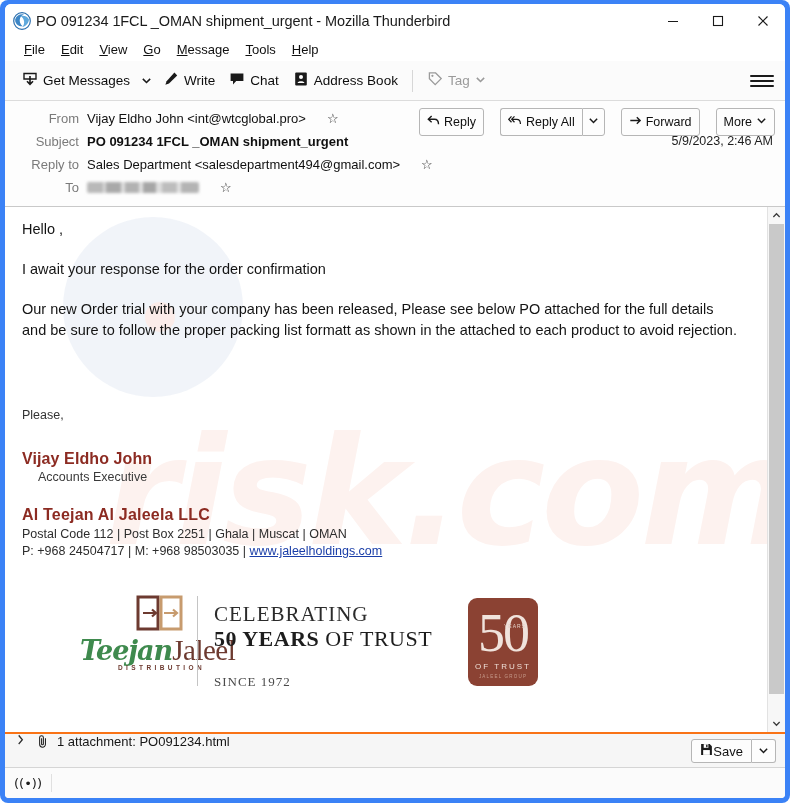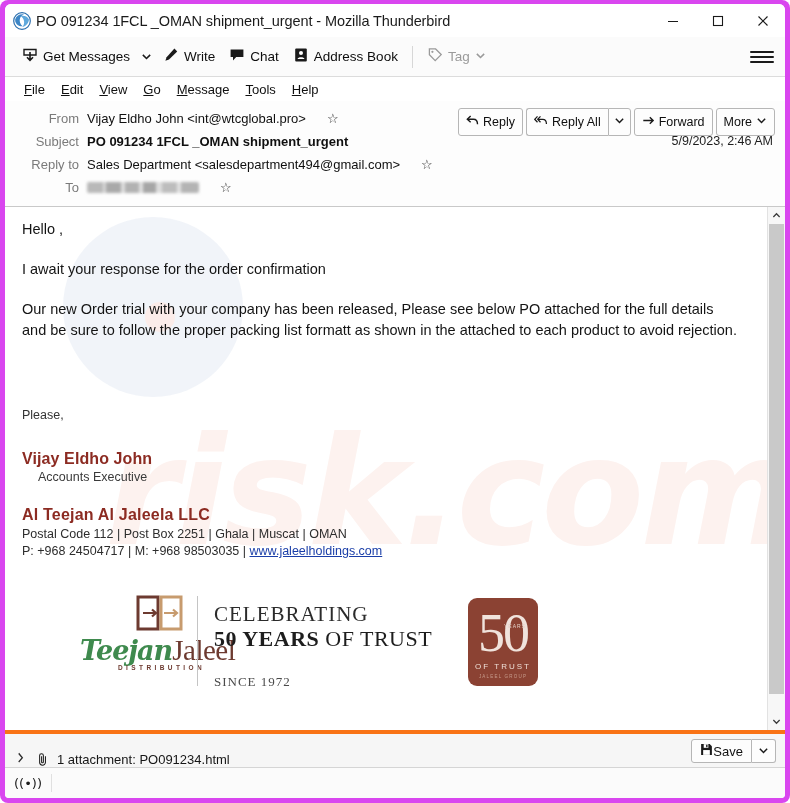--- a/index.html
+++ b/index.html
@@ -12,21 +12,21 @@
     -webkit-font-smoothing: antialiased;
     overflow: hidden;
   }
 
   
   #window {
     position: absolute;
     left: 0; top: 0;
     width: 790px; height: 803px;
     box-sizing: border-box;
-    background: #d946ef;
+    background: #3b82f6;
     padding: 4px 5px 5px 5px;
     border-radius: 8px;
   }
   #window-inner {
     position: relative;
     width: 100%; height: 100%;
     background: #ffffff;
     border-radius: 6px 6px 4px 4px;
     overflow: hidden;
     display: flex;
@@ -177,21 +177,21 @@
     filter: blur(1.6px);
     border-radius: 2px;
     vertical-align: middle;
     font-size: 0;
   }
   #reply-group {
     position: absolute;
     right: 10px; top: 7px;
     display: flex;
     align-items: center;
-    gap: 3px;
+    gap: 16px;
   }
   .rbtn {
     border: 1px solid #b6b6b6;
     background: #fdfdfd;
     border-radius: 3px;
     font-size: 12.5px;
     color: #0f0f0f;
     display: flex;
     align-items: center;
     gap: 4px;
@@ -415,23 +415,23 @@
     top: 17px; height: 470px;
     background: #c9c9c9;
     cursor: default;
   }
 
   
   #attachbar {
     flex: 0 0 33px;
     height: 33px;
     background: #f6f6f6;
-    border-top: 4px solid #f97316;
-    display: flex;
-    align-items: flex-end;
+    border-top: 2px solid #f97316;
+    display: flex;
+    align-items: flex-start;
     padding: 0 7px 0 11px;
     position: relative;
   }
   #attach-expand {
     font-size: 13px; color: #2d2d2d; cursor: default;
     margin-right: 11px;
     transform: scaleY(1.2);
   }
   #attach-text {
     font-size: 13px; color: #161616;
@@ -503,20 +503,30 @@
       </div>
       <div class="winbtn close">
         <svg width="12" height="12" viewBox="0 0 12 12">
               <line x1="1.5" y1="1.5" x2="10.5" y2="10.5" stroke="#1a1a1a" stroke-width="1.1"></line>
               <line x1="10.5" y1="1.5" x2="1.5" y2="10.5" stroke="#1a1a1a" stroke-width="1.1"></line>
             </svg>
       </div>
     </div>
   </div>
 
+  <div id="menubar">
+    <div class="menu-item"><u>F</u><span>ile</span></div>
+    <div class="menu-item"><u>E</u><span>dit</span></div>
+    <div class="menu-item"><u>V</u><span>iew</span></div>
+    <div class="menu-item"><u>G</u><span>o</span></div>
+    <div class="menu-item"><u>M</u><span>essage</span></div>
+    <div class="menu-item"><u>T</u><span>ools</span></div>
+    <div class="menu-item"><u>H</u><span>elp</span></div>
+  </div>
+
   <div id="toolbar">
     <div class="tb-btn">
       <span>
         <svg width="16" height="16" viewBox="0 0 16 16">
           <path d="M2 2.5 H14 V8 H2 Z" fill="none" stroke="#1a1a1a" stroke-width="1.4"></path>
           <path d="M8 5 V13 M5 10.2 L8 13.4 L11 10.2" fill="none" stroke="#1a1a1a" stroke-width="1.6"></path>
         </svg>
       </span>
       <span>Get Messages</span>
     </div>
@@ -566,30 +576,20 @@
         <svg width="11" height="11" viewBox="0 0 12 12">
               <path d="M2 4.2 L6 8.2 L10 4.2" fill="none" stroke="#9a9a9a" stroke-width="1.7"></path>
             </svg>
       </span>
     </div>
     <div id="hamburger">
       <span></span>
           <span></span>
           <span></span>
     </div>
-  </div>
-
-  <div id="menubar">
-    <div class="menu-item"><u>F</u><span>ile</span></div>
-    <div class="menu-item"><u>E</u><span>dit</span></div>
-    <div class="menu-item"><u>V</u><span>iew</span></div>
-    <div class="menu-item"><u>G</u><span>o</span></div>
-    <div class="menu-item"><u>M</u><span>essage</span></div>
-    <div class="menu-item"><u>T</u><span>ools</span></div>
-    <div class="menu-item"><u>H</u><span>elp</span></div>
   </div>
 
   <div id="msgheader">
     <div class="hdr-row">
       <div class="hdr-label">From</div>
       <div class="hdr-value">
         <span>Vijay Eldho John &lt;int@wtcglobal.pro&gt;</span>
         <span class="star">☆</span>
       </div>
     </div>

